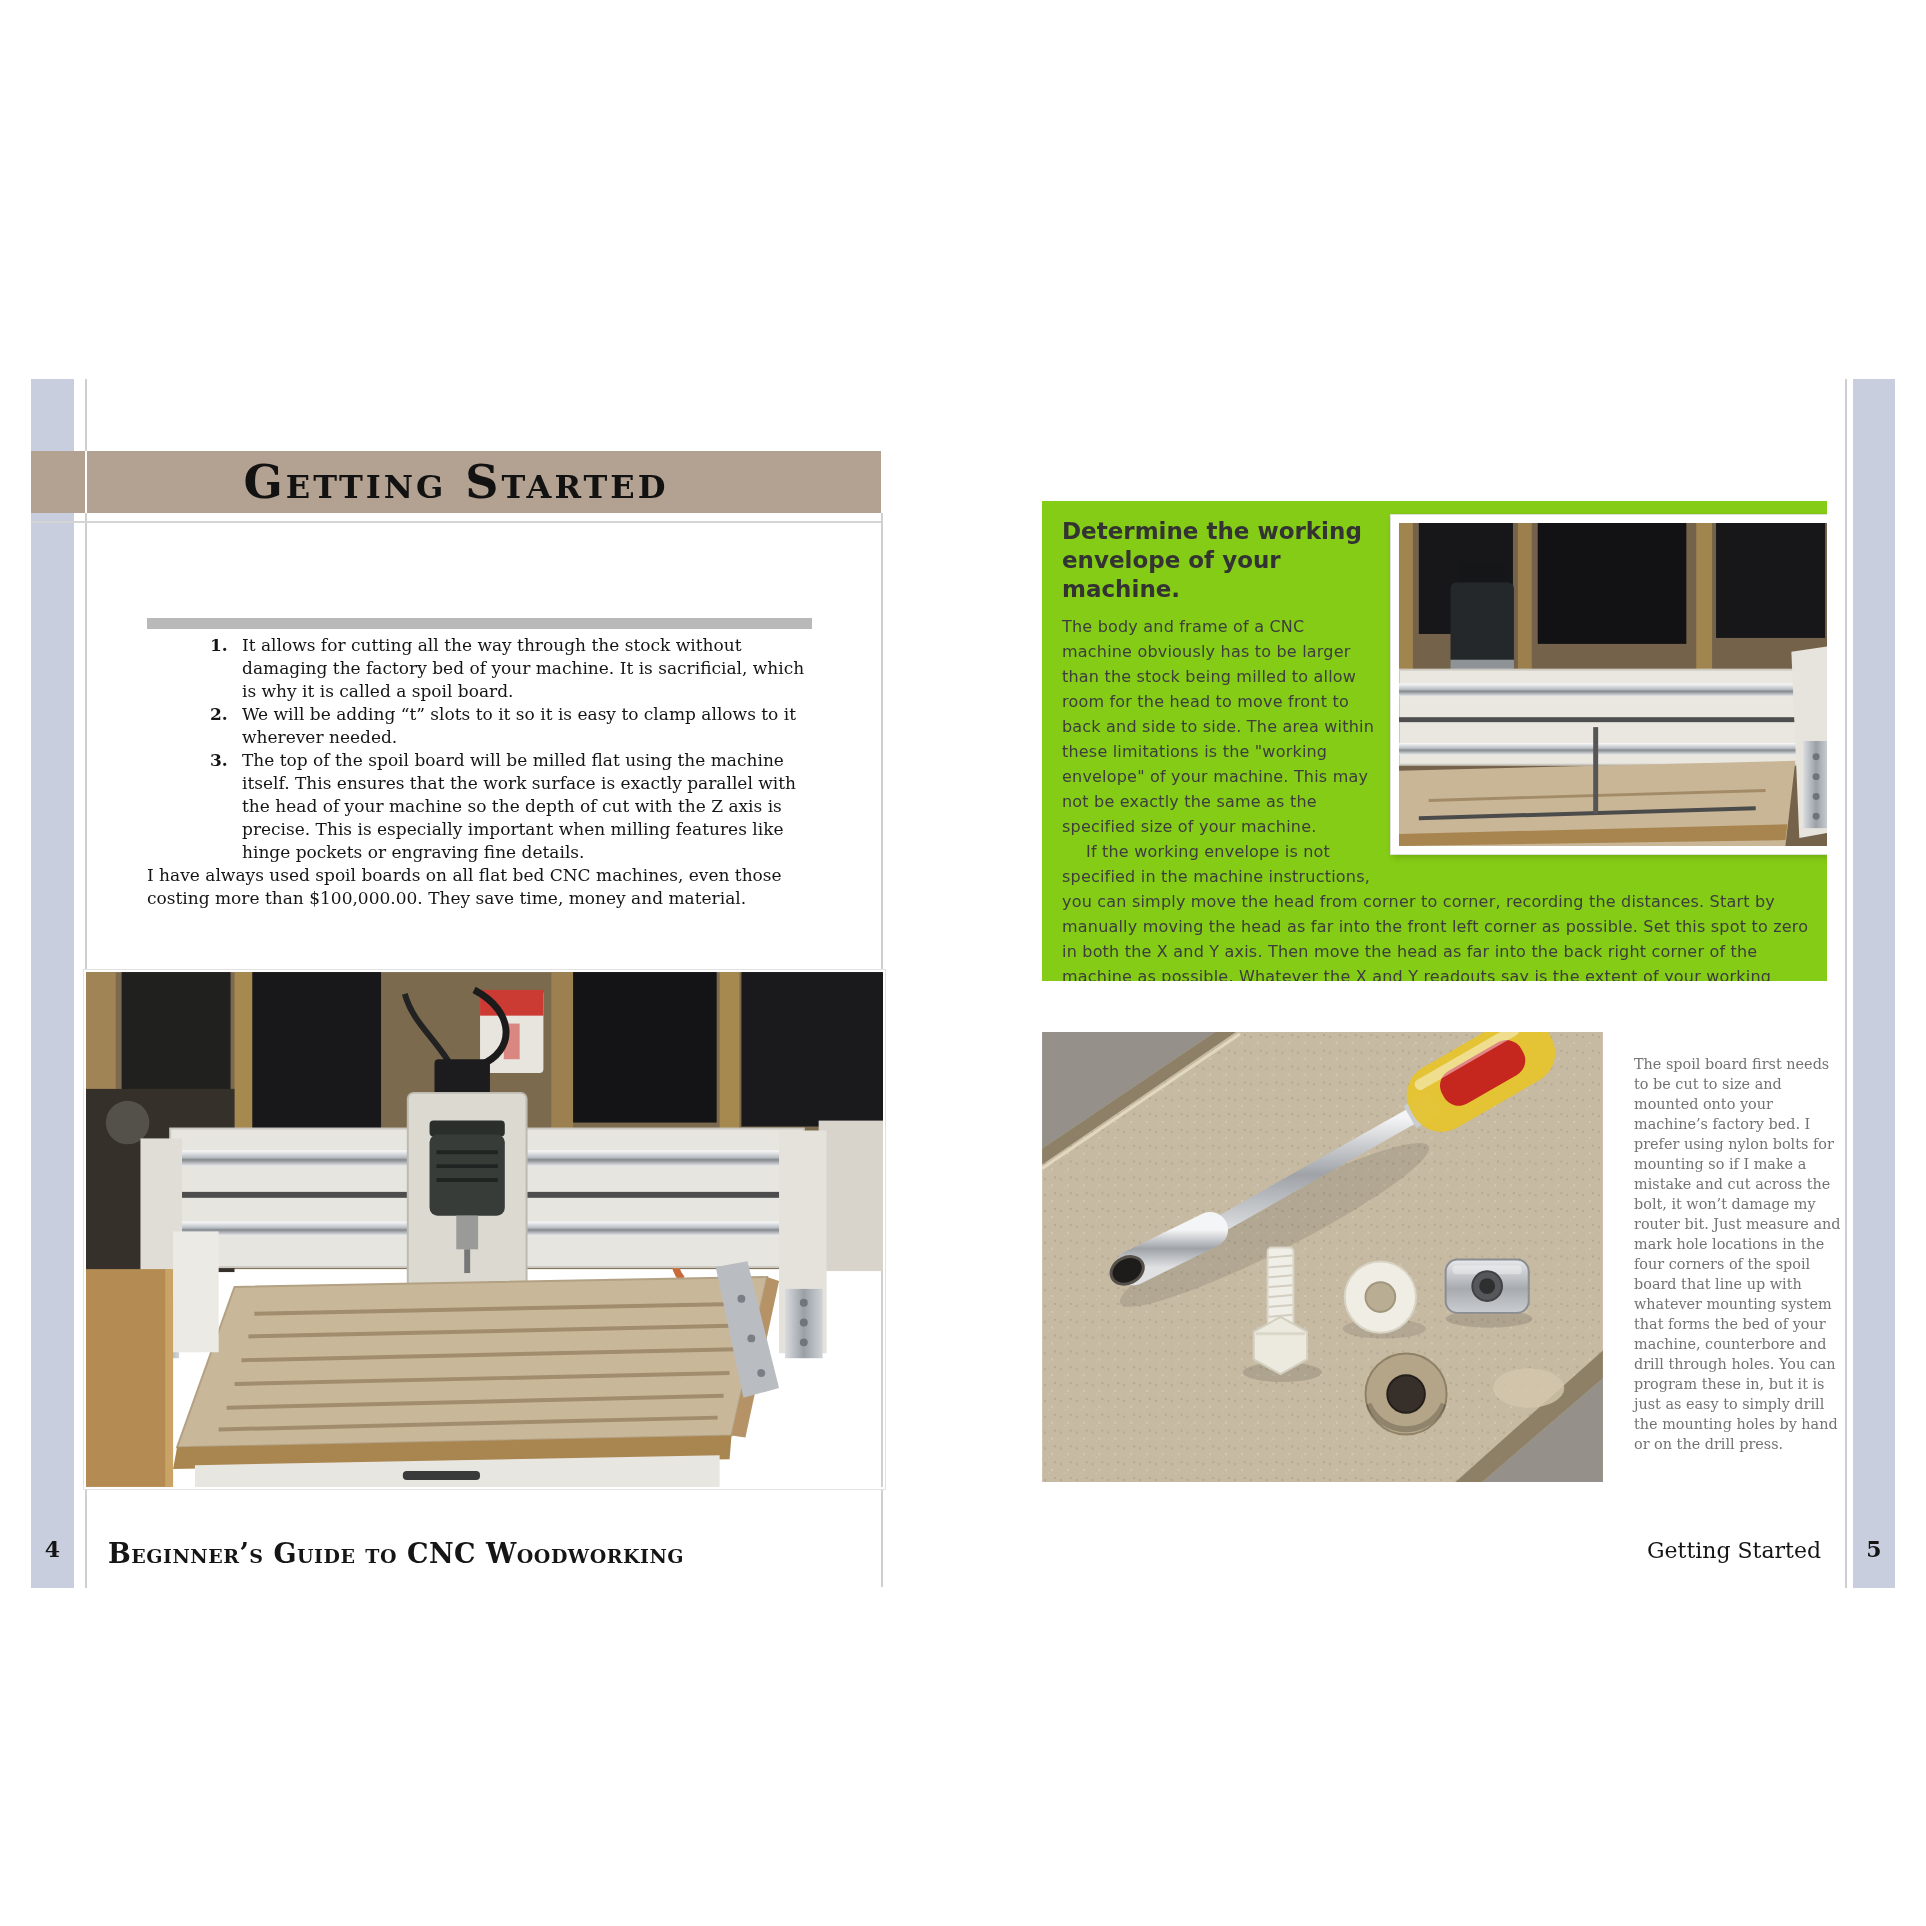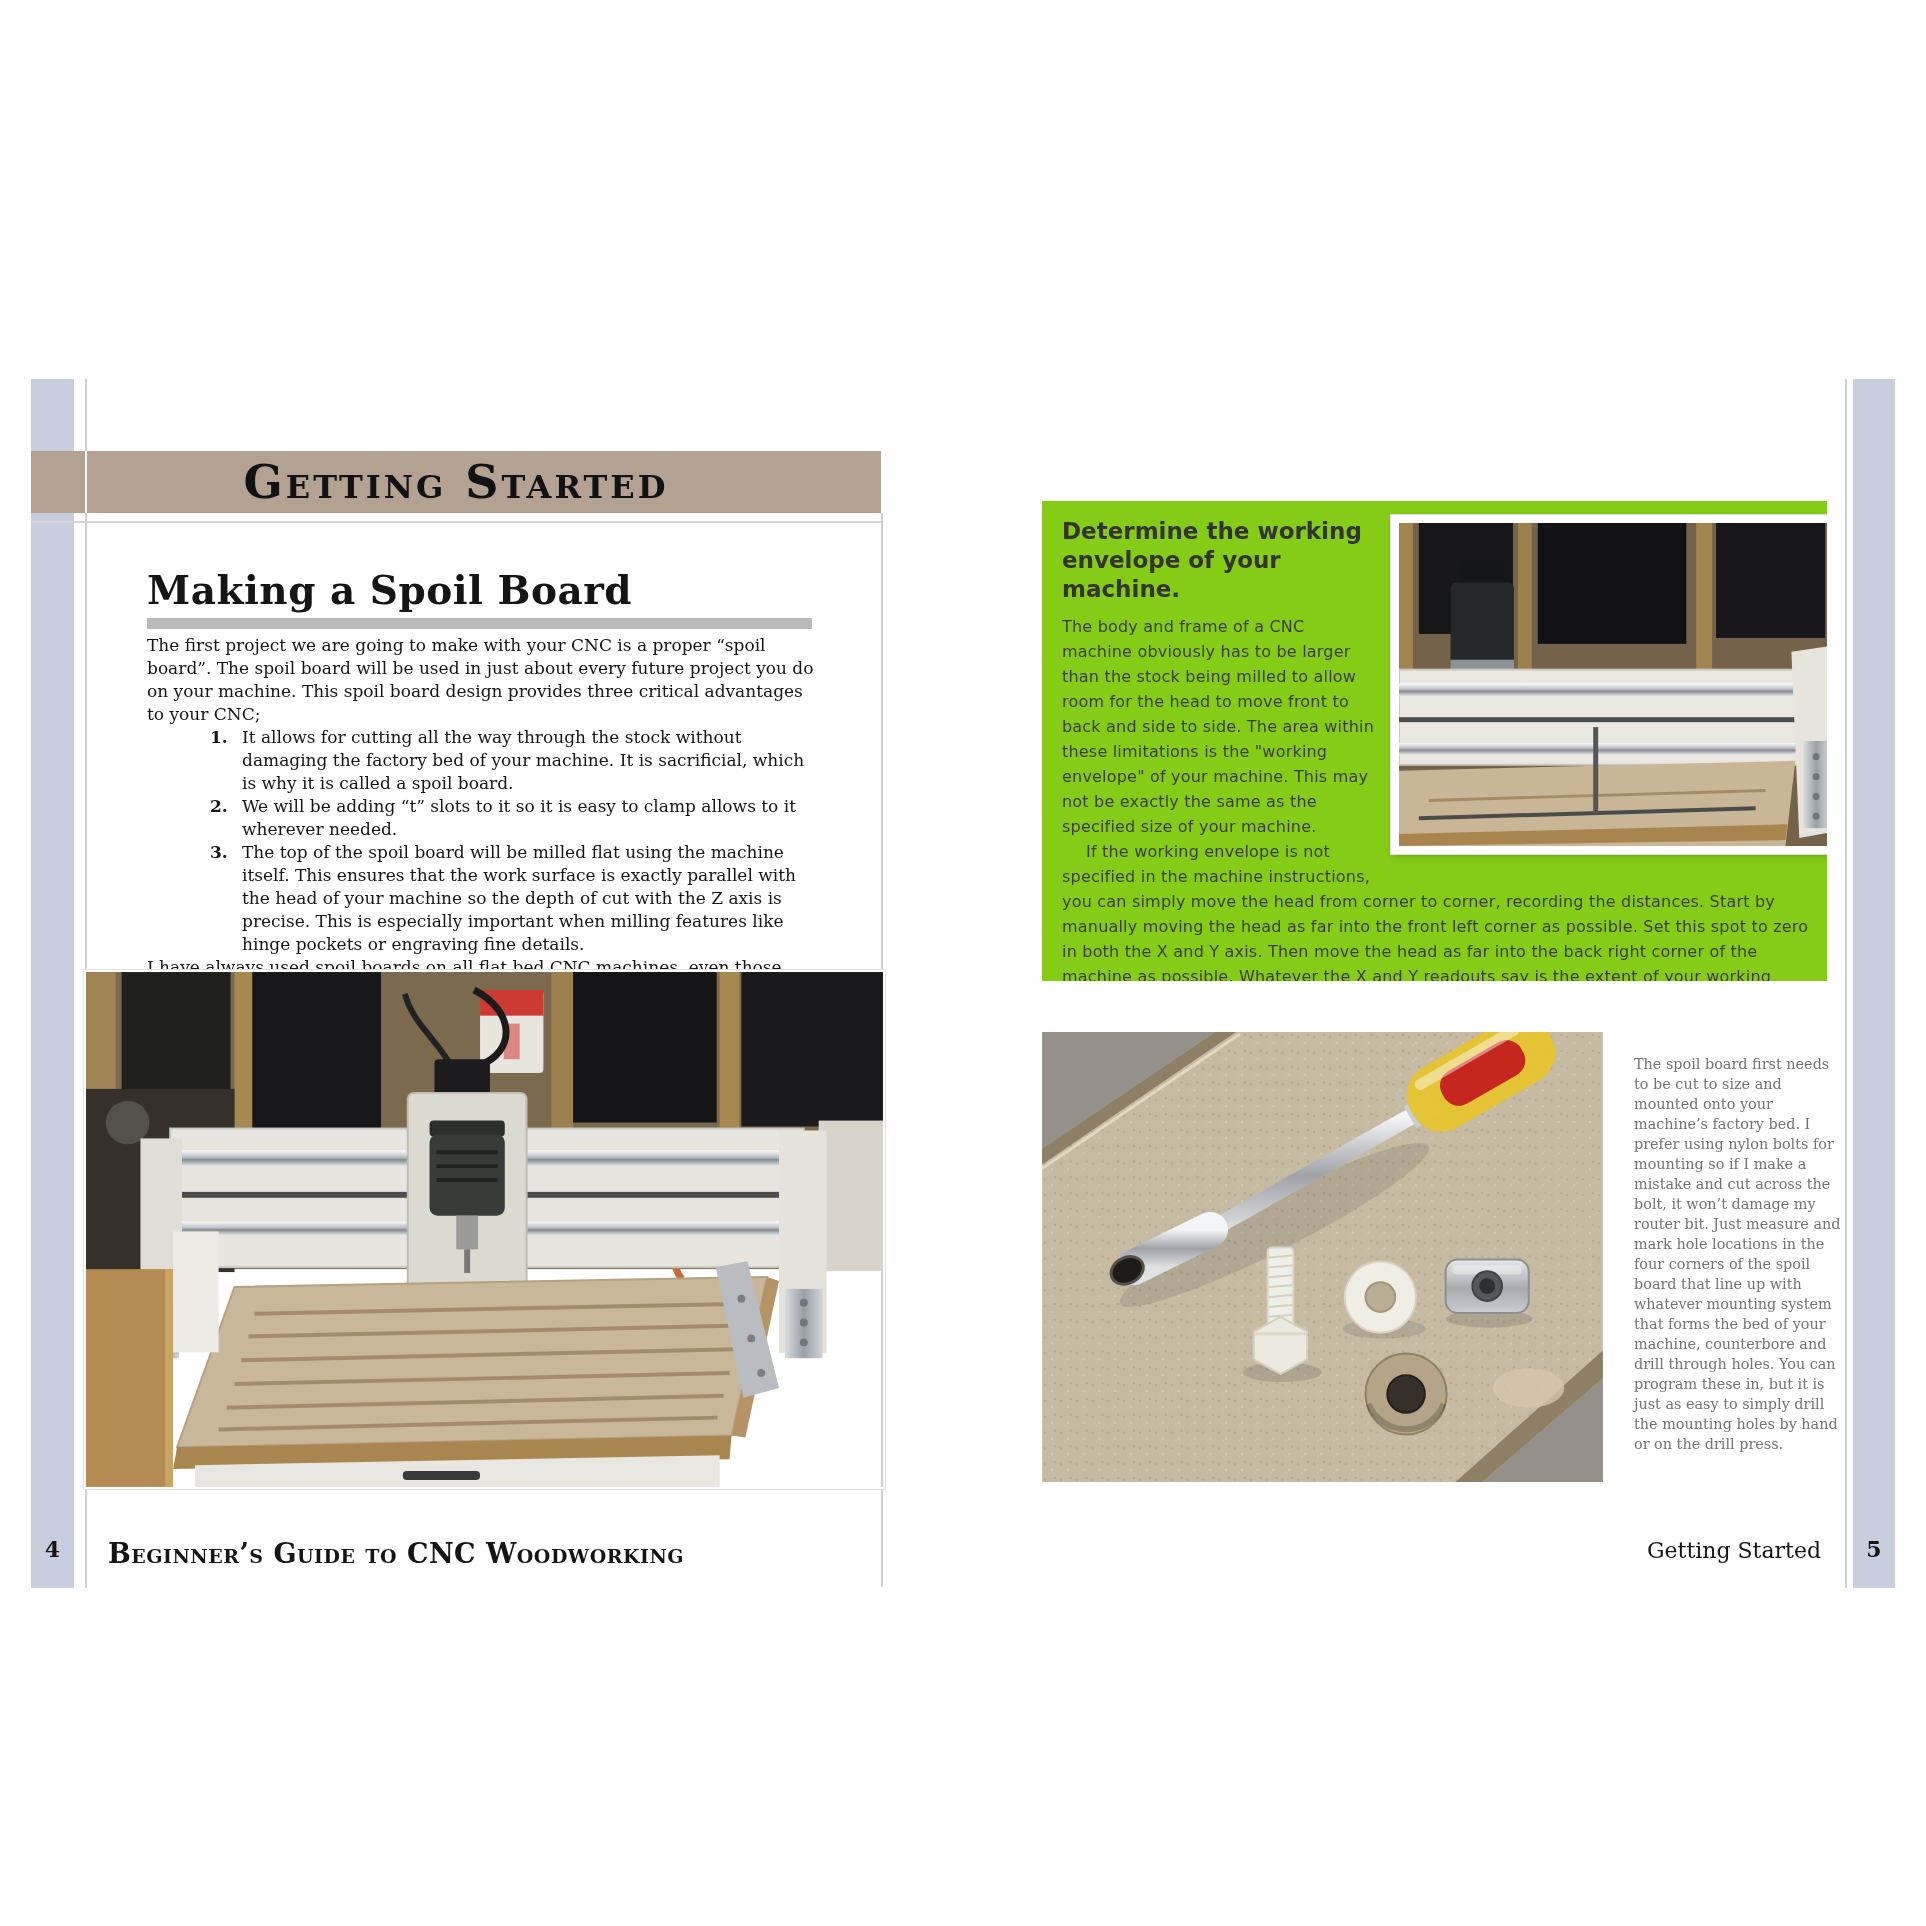--- a/index.html
+++ b/index.html
@@ -60,25 +60,23 @@
   <div class="abs vrule" style="left:85px;top:343px;height:1209px;"></div>
   <div class="abs vrule" style="left:881px;top:477px;height:1074px;"></div>
   <div class="abs vrule" style="left:1845px;top:343px;height:1209px;"></div>
 
   <div class="abs banner">
     <span class="banner-title">Getting Started</span>
   </div>
   <div class="abs" style="left:85px;top:415px;width:2px;height:62px;background:#ffffff;"></div>
   <div class="abs hrule" style="left:31px;top:485px;width:850px;"></div>
 
-  <div class="abs section-title">Making a Spoil Board</div>
   <div class="abs title-bar"></div>
 
   <div class="abs body-col">
-    <p>The first project we are going to make with your CNC is a proper “spoil board”. The spoil board will be used in just about every future project you do on your machine. This spoil board design provides three critical advantages to your CNC;</p>
     <ol class="adv">
       <li>It allows for cutting all the way through the stock without damaging the factory bed of your machine. It is sacrificial, which is why it is called a spoil board.</li>
       <li>We will be adding “t” slots to it so it is easy to clamp allows to it wherever needed.</li>
       <li>The top of the spoil board will be milled flat using the machine itself. This ensures that the work surface is exactly parallel with the head of your machine so the depth of cut with the Z axis is precise. This is especially important when milling features like hinge pockets or engraving fine details.</li>
     </ol>
     <p>I have always used spoil boards on all flat bed CNC machines, even those costing more than $100,000.00. They save time, money and material.</p>
   </div>
 
   <div class="abs photo-left">
     <svg width="797" height="515" viewBox="0 0 805 520">

